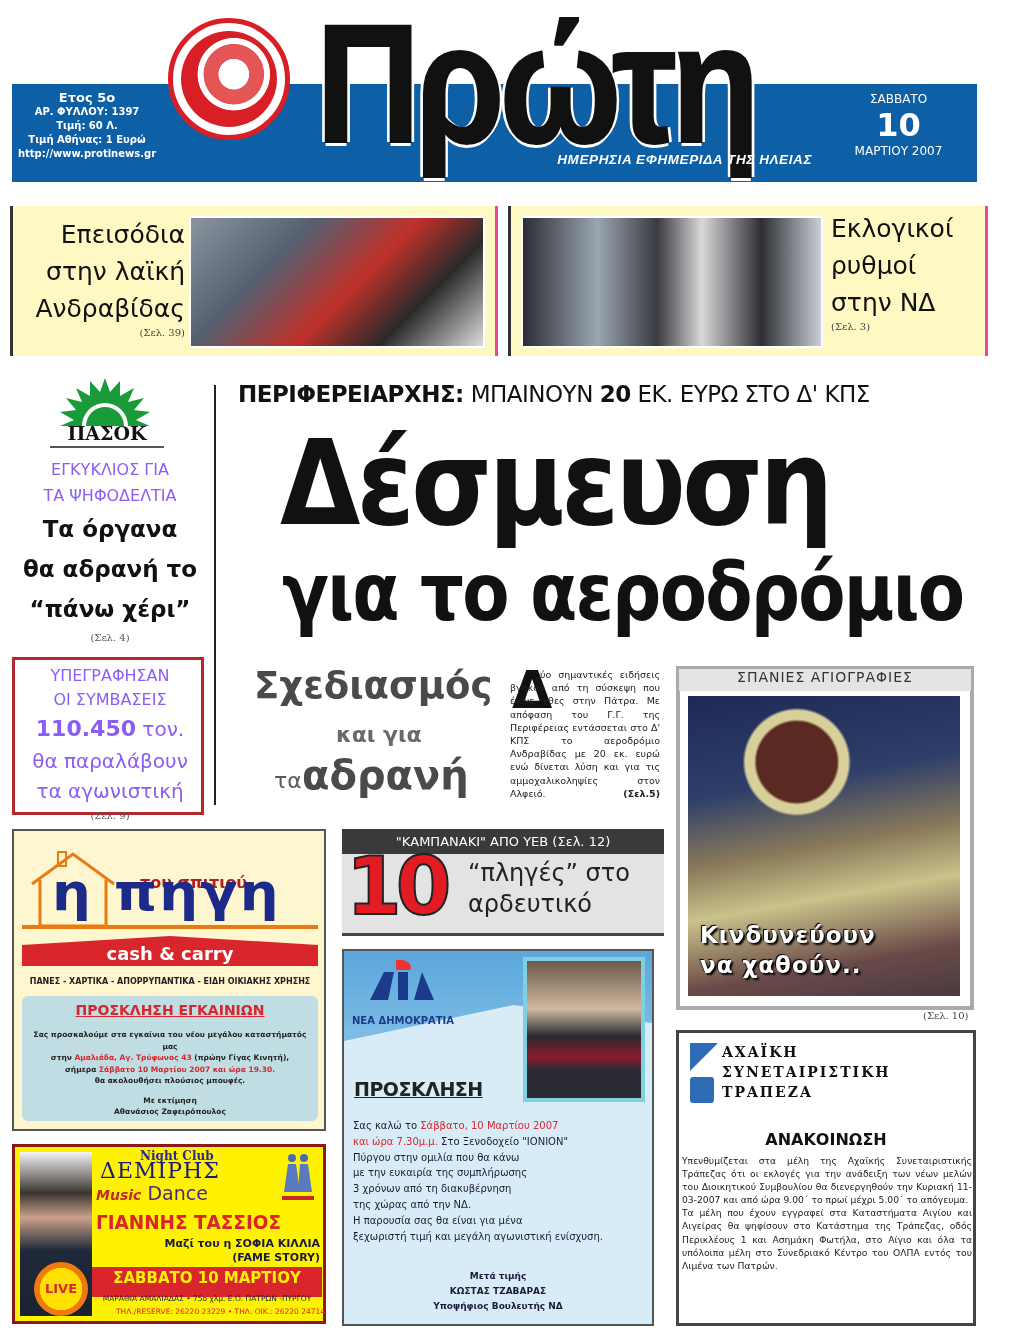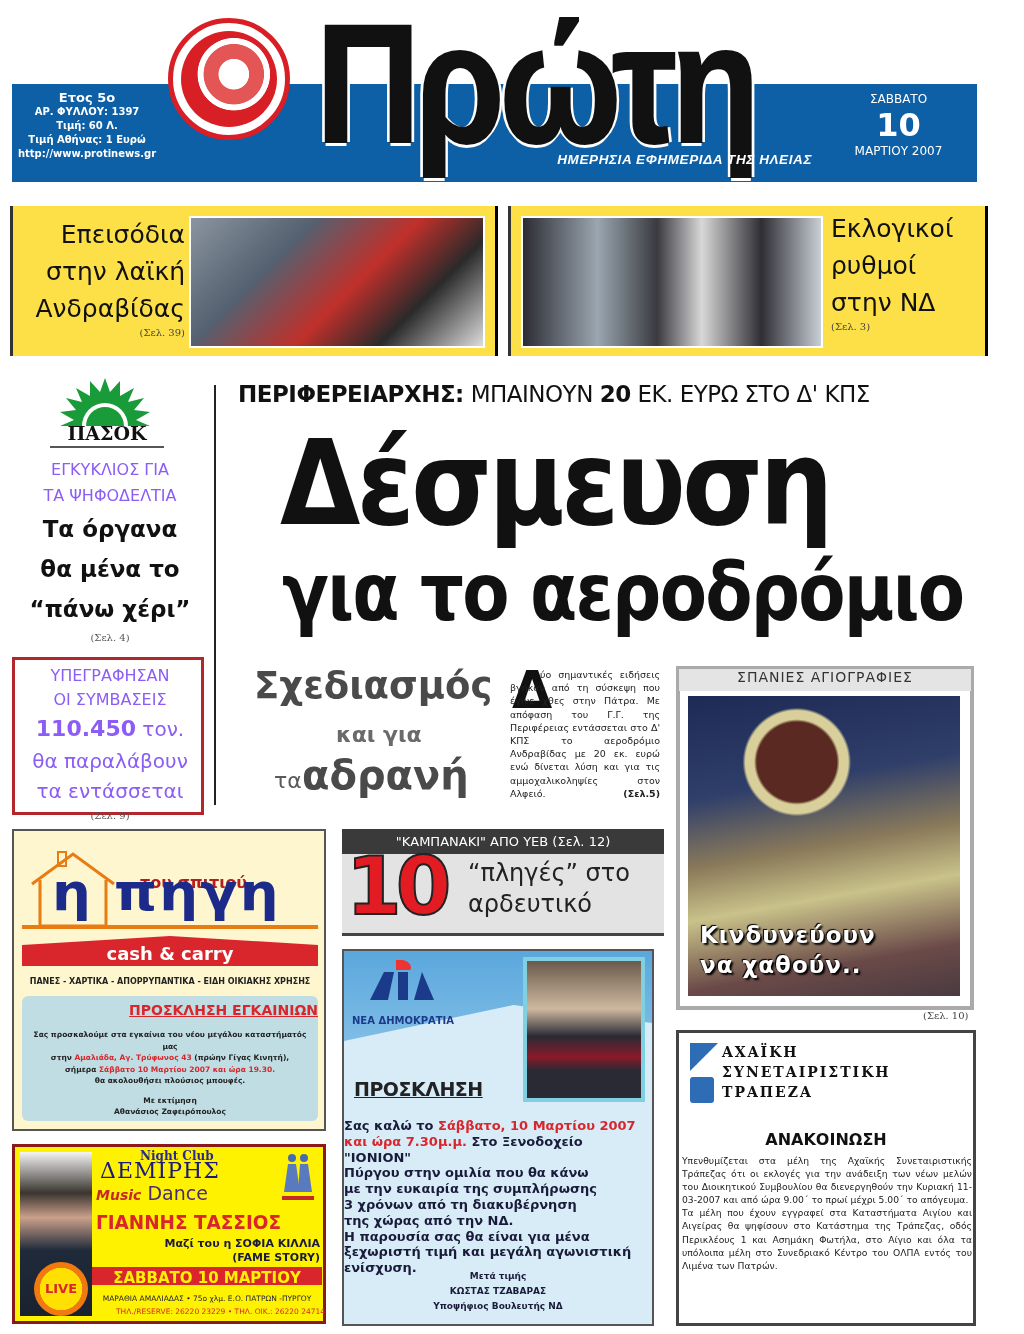--- a/index.html
+++ b/index.html
@@ -14,21 +14,21 @@
   .coin { left: 168px; top: 18px; width: 122px; height: 122px; border-radius: 50%; background: #fff; border: 5px solid #d81f26; display: flex; align-items: center; justify-content: center; }
   .coin-inner { width: 96px; height: 96px; border-radius: 50%; background: radial-gradient(circle at 55% 45%, #fff 0 20%, #e45656 21% 40%, #fff 41% 48%, #d81f26 49% 100%); }
   .title { left: 316px; top: 4px; font-family: "Liberation Sans", sans-serif; font-weight: 900; font-size: 168px; letter-spacing: -6px; line-height: 160px; color: #111; -webkit-text-stroke: 2px #111; text-shadow: 4px 0 0 #fff, -4px 0 0 #fff, 0 4px 0 #fff; transform: scaleX(0.86); transform-origin: left top; }
   .subtitle-full { left: 472px; top: 152px; width: 340px; font-size: 13.5px; font-style: italic; font-weight: bold; color: #fff; text-align: right; letter-spacing: 0.6px; }
   .date-box { left: 820px; top: 84px; width: 157px; height: 98px; color: #fff; text-align: center; font-family: "DejaVu Sans", sans-serif; }
   .date-box .day { font-size: 12px; margin-top: 8px; }
   .date-box .num { font-size: 32px; font-weight: bold; line-height: 38px; }
   .date-box .month { font-size: 12px; }
 
   
-  .teaser { top: 206px; height: 150px; background: #fde047; border-left: 3px solid #333; border-right: 3px solid #000000; }
+  .teaser { top: 206px; height: 150px; background: #fef9c3; border-left: 3px solid #333; border-right: 3px solid #ec4899; }
   .teaser-1 { left: 10px; width: 488px; }
   .teaser-2 { left: 508px; width: 480px; }
   .teaser-text { font-family: "DejaVu Sans", sans-serif; font-size: 25px; line-height: 37px; color: #111; }
   .teaser-page { font-family: "DejaVu Serif", serif; font-size: 10px; color: #444; }
   .photo { background: linear-gradient(135deg,#8a95a0 0%,#556070 30%,#c0302a 55%,#2a2a2a 75%,#dcdcdc 100%); border: 2px solid #fff; }
   .photo2 { background: linear-gradient(90deg,#2c2c34 0%,#9aa6b0 25%,#3a3a40 45%,#d8d8d8 60%,#2e2e34 80%,#c9cfd6 100%); border: 2px solid #fff; }
 
   
   .vrule { left: 214px; top: 385px; width: 2px; height: 420px; background: #222; }
   .pasok-sun { left: 60px; top: 378px; width: 90px; height: 48px; }
@@ -67,45 +67,45 @@
 
   
   .ad-pigi { left: 12px; top: 829px; width: 314px; height: 302px; background: #fdf6cf; border: 2px solid #555; }
   .pigi-house { left: 28px; top: 850px; width: 90px; height: 78px; }
   .pigi-tou { left: 140px; top: 840px; font-family: "DejaVu Sans", sans-serif; font-weight: bold; font-size: 16px; color: #b91c1c; margin-top: 33px; }
   .pigi-name { left: 52px; top: 862px; font-family: "DejaVu Sans", sans-serif; font-weight: bold; font-size: 52px; color: #1c2a8a; letter-spacing: 2px; transform: scaleX(1.05); transform-origin: left; }
   .pigi-line { left: 22px; top: 925px; width: 296px; height: 4px; background: #e87b12; }
   .pigi-cash { left: 22px; top: 936px; width: 296px; height: 30px; background: #d9262c; clip-path: polygon(0 30%, 50% 0, 100% 30%, 100% 100%, 0 100%); color: #fff; text-align: center; font-family: "DejaVu Sans", sans-serif; font-weight: bold; font-size: 18px; line-height: 36px; }
   .pigi-items { left: 18px; top: 977px; width: 304px; font-family: "DejaVu Sans", sans-serif; font-weight: bold; font-size: 8px; text-align: center; color: #222; white-space: nowrap; }
   .pigi-inv { left: 22px; top: 996px; width: 296px; height: 125px; background: #bfdde3; border-radius: 6px; }
-  .pigi-inv-title { left: 22px; top: 1002px; width: 296px; text-align: right; font-family: "DejaVu Sans", sans-serif; font-weight: bold; font-size: 14px; color: #d9262c; text-decoration: underline; }
+  .pigi-inv-title { left: 22px; top: 1002px; width: 296px; text-align: center; font-family: "DejaVu Sans", sans-serif; font-weight: bold; font-size: 14px; color: #d9262c; text-decoration: underline; }
   .pigi-inv-text { left: 26px; top: 1029px; width: 288px; text-align: center; font-family: "DejaVu Sans", sans-serif; font-weight: bold; font-size: 7.5px; line-height: 11.5px; color: #222; }
   .red { color: #d9262c; }
 
   .ad-club { left: 12px; top: 1144px; width: 314px; height: 180px; background: #fff200; border: 3px solid #8a1a1a; }
   .club-photo { left: 20px; top: 1152px; width: 72px; height: 164px; background: linear-gradient(180deg,#f4f4f4 0%,#3a3530 25%,#caa08a 40%,#1f2a3a 60%,#1a2230 100%); }
   .club-live { left: 34px; top: 1262px; width: 54px; height: 54px; border-radius: 50%; background: radial-gradient(circle,#ffe000 0 55%,#f07a10 56% 100%); color: #d9262c; font-family: "DejaVu Sans", sans-serif; font-weight: bold; font-size: 13px; line-height: 54px; text-align: center; }
   .club-night { left: 140px; top: 1149px; font-family: "DejaVu Serif", serif; font-weight: bold; font-size: 12px; color: #2a2a8a; }
   .club-name { left: 100px; top: 1158px; font-family: "DejaVu Serif", serif; font-size: 22px; color: #1a1a7a; letter-spacing: 1px; }
   .club-dance { left: 96px; top: 1182px; font-family: "DejaVu Sans", sans-serif; font-size: 19px; color: #4a2a7a; }
   .club-dance b { color: #c42a2a; font-style: italic; font-size: 14px; }
   .club-artist { left: 96px; top: 1210px; font-family: "DejaVu Sans", sans-serif; font-weight: bold; font-size: 20px; color: #d9262c; transform: scaleX(0.92); transform-origin: left; white-space: nowrap; }
   .club-with { left: 110px; top: 1237px; width: 210px; text-align: right; font-family: "DejaVu Sans", sans-serif; font-weight: bold; font-size: 11px; line-height: 14px; color: #1a1a3a; }
-  .club-date { left: 92px; top: 1267px; width: 230px; height: 18px; background: #d9262c; color: #fff200; font-family: "DejaVu Sans", sans-serif; font-weight: bold; font-size: 15px; line-height: 22px; text-align: center; white-space: nowrap; }
+  .club-date { left: 92px; top: 1267px; width: 230px; height: 30px; background: #d9262c; color: #fff200; font-family: "DejaVu Sans", sans-serif; font-weight: bold; font-size: 15px; line-height: 22px; text-align: center; white-space: nowrap; }
   .club-addr { left: 92px; top: 1292px; width: 230px; text-align: center; font-family: "DejaVu Sans", sans-serif; font-size: 7.5px; line-height: 13px; color: #1a1a3a; white-space: nowrap; }
   .club-phone { color: #d9262c; padding-left: 24px; }
 
   
   .ad-nd { left: 342px; top: 949px; width: 312px; height: 377px; background: #d8ecf8; border: 2px solid #555; }
   .nd-top { left: 344px; top: 951px; width: 308px; height: 90px; background: linear-gradient(180deg,#5aa7dc 0%,#7fbde6 100%); clip-path: polygon(0 0,100% 0,100% 80%,55% 60%,0 100%); }
   .nd-logo { left: 370px; top: 960px; width: 66px; height: 42px; }
   .nd-label { left: 352px; top: 1015px; font-family: "DejaVu Sans", sans-serif; font-weight: bold; font-size: 10px; color: #1c3a8a; }
   .nd-photo { left: 523px; top: 957px; width: 122px; height: 145px; border: 4px solid #7fd0e0; background: linear-gradient(180deg,#6a5a4a 0%,#cfb8a0 35%,#2a2a34 55%,#8a1a2a 70%,#2a2a34 80%); }
   .nd-invite { left: 354px; top: 1078px; font-family: "DejaVu Sans", sans-serif; font-weight: bold; font-size: 19px; color: #222; text-decoration: underline; letter-spacing: -0.5px; }
-  .nd-text { left: 344px; top: 1118px; width: 296px; font-family: "DejaVu Sans", sans-serif; font-weight: bold; font-size: 13px; line-height: 15.8px; color: #1a1a3a; }
+  .nd-text { left: 353px; top: 1118px; width: 296px; font-family: "DejaVu Sans", sans-serif; font-weight: normal; font-size: 10px; line-height: 15.8px; color: #1a1a3a; }
   .nd-sign { left: 344px; top: 1269px; width: 308px; text-align: center; font-family: "DejaVu Sans", sans-serif; font-weight: bold; font-size: 9px; line-height: 15px; color: #1a1a3a; }
 
   
   .ad-bank { left: 676px; top: 1030px; width: 300px; height: 296px; border: 3px solid #444; background: #fff; }
   .bank-logo-a { left: 690px; top: 1043px; width: 28px; height: 28px; background: linear-gradient(135deg,#2e6db5 50%,#1c4a8a 50%); clip-path: polygon(100% 0,0 100%,0 0); }
   .bank-logo-b { left: 690px; top: 1077px; width: 24px; height: 26px; background: #2e6db5; border-radius: 3px; }
   .bank-name { left: 722px; top: 1042px; font-family: "DejaVu Serif", serif; font-weight: bold; font-size: 14px; line-height: 20px; letter-spacing: 2px; color: #111; }
   .bank-title { left: 676px; top: 1130px; width: 300px; text-align: center; font-family: "DejaVu Sans", sans-serif; font-size: 16px; font-weight: bold; color: #111; }
   .bank-text { left: 682px; top: 1154px; width: 290px; font-family: "DejaVu Sans", sans-serif; font-size: 9.2px; line-height: 13.1px; text-align: justify; color: #222; }
 </style>
@@ -153,32 +153,32 @@
 <div class="abs vrule"></div>
 <svg class="abs pasok-sun" viewBox="0 0 90 48">
   <polygon fill="#1a9b3a" points="45,0 50,14 60,3 60,18 74,10 68,24 84,20 74,32 90,34 76,42 90,48 0,48 14,42 0,34 16,32 6,20 22,24 16,10 30,18 30,3 40,14"></polygon>
   <path d="M22 48 A23 23 0 0 1 68 48" fill="#fff"></path>
   <path d="M26 48 A19 19 0 0 1 64 48" fill="#1a9b3a"></path>
 </svg>
 <div class="abs pasok-label">ΠΑΣΟΚ</div>
 <div class="abs left-cap" style="top:458px;">ΕΓΚΥΚΛΙΟΣ ΓΙΑ</div>
 <div class="abs left-cap" style="top:484px;">ΤΑ ΨΗΦΟΔΕΛΤΙΑ</div>
 <div class="abs left-bold" style="top:510px;">Τα όργανα</div>
-<div class="abs left-bold" style="top:550px;">θα μένα το</div>
+<div class="abs left-bold" style="top:550px;">θα αδρανή το</div>
 <div class="abs left-bold" style="top:590px;">“πάνω χέρι”</div>
 <div class="abs pg" style="left:14px;top:632px;width:192px;">(Σελ. 4)</div>
 
 <div class="abs red-box"></div>
 <div class="abs left-cap" style="top:664px;">ΥΠΕΓΡΑΦΗΣΑΝ</div>
 <div class="abs left-cap" style="top:688px;">ΟΙ ΣΥΜΒΑΣΕΙΣ</div>
 <div class="abs left-cap" style="top:714px;font-size:20px;line-height:30px;">
   <b style="font-size:22px;">110.450</b><span> τον.</span>
 </div>
 <div class="abs left-cap" style="top:746px;font-size:20px;line-height:30px;">θα παραλάβουν</div>
-<div class="abs left-cap" style="top:776px;font-size:20px;line-height:30px;">τα εντάσσεται</div>
+<div class="abs left-cap" style="top:776px;font-size:20px;line-height:30px;">τα αγωνιστική</div>
 <div class="abs pg" style="left:14px;top:810px;width:192px;">(Σελ. 9)</div>
 
 <div class="abs kicker"><b>ΠΕΡΙΦΕΡΕΙΑΡΧΗΣ:</b><span> ΜΠΑΙΝΟΥΝ </span><b>20</b><span> ΕΚ. ΕΥΡΩ ΣΤΟ Δ' ΚΠΣ</span></div>
 <div class="abs headline-1">Δέσμευση</div>
 <div class="abs headline-2">για το αεροδρόμιο</div>
 
 <div class="abs sub-1">Σχεδιασμός</div>
 <div class="abs sub-2">και για</div>
 <div class="abs sub-3a">τα</div>
 <div class="abs sub-3b">αδρανή</div>

